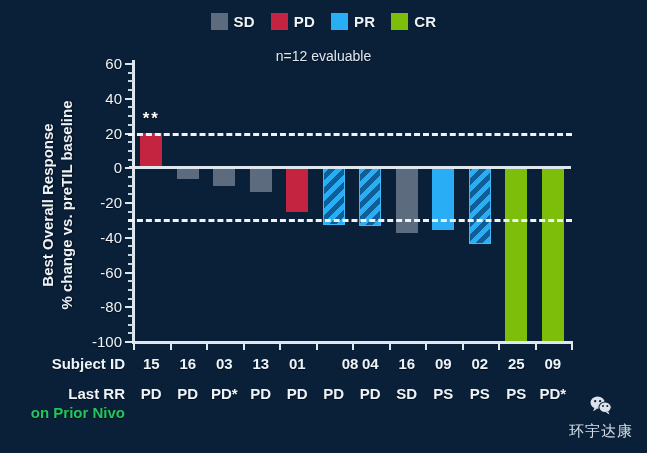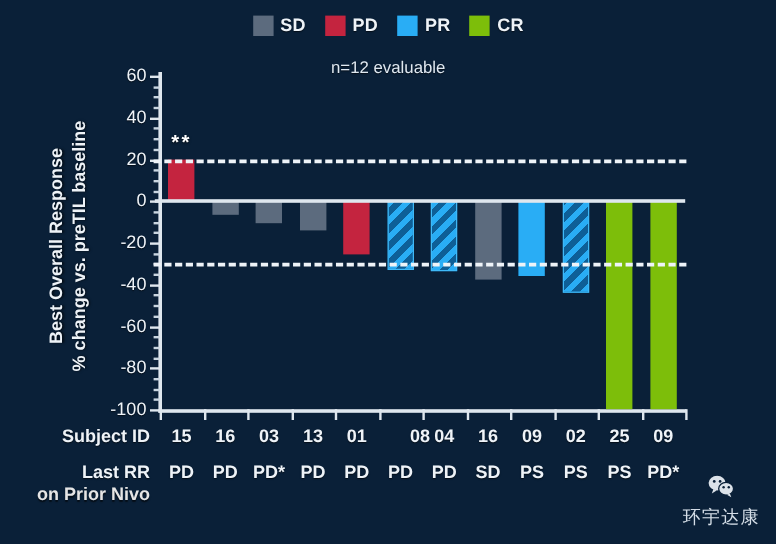--- a/index.html
+++ b/index.html
@@ -211,21 +211,21 @@
   }
   #row-subject { left: 133px; top: 355px; width: 438px; }
   #row-lastrr  { left: 133px; top: 385px; width: 438px; }
   #lastrr-label-2 {
     position: absolute;
     right: 100%;
     margin-right: 8px;
     top: 19px;
     font-size: 15px;
     font-weight: bold;
-    color: #e5e5e5;
+    color: #22c55e;
     text-shadow: 0 1px 1px rgba(0,0,0,.6);
     white-space: nowrap;
     text-align: right;
   }
 
   
   #watermark {
     position: absolute;
     right: 14px; bottom: 12px;
     display: flex;

